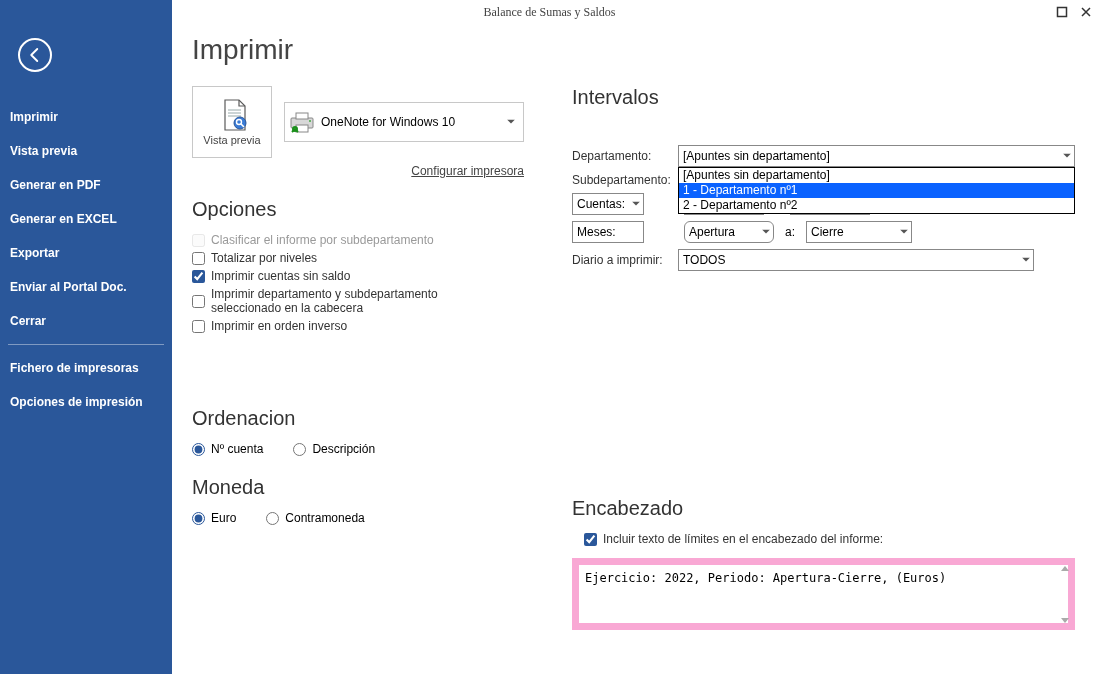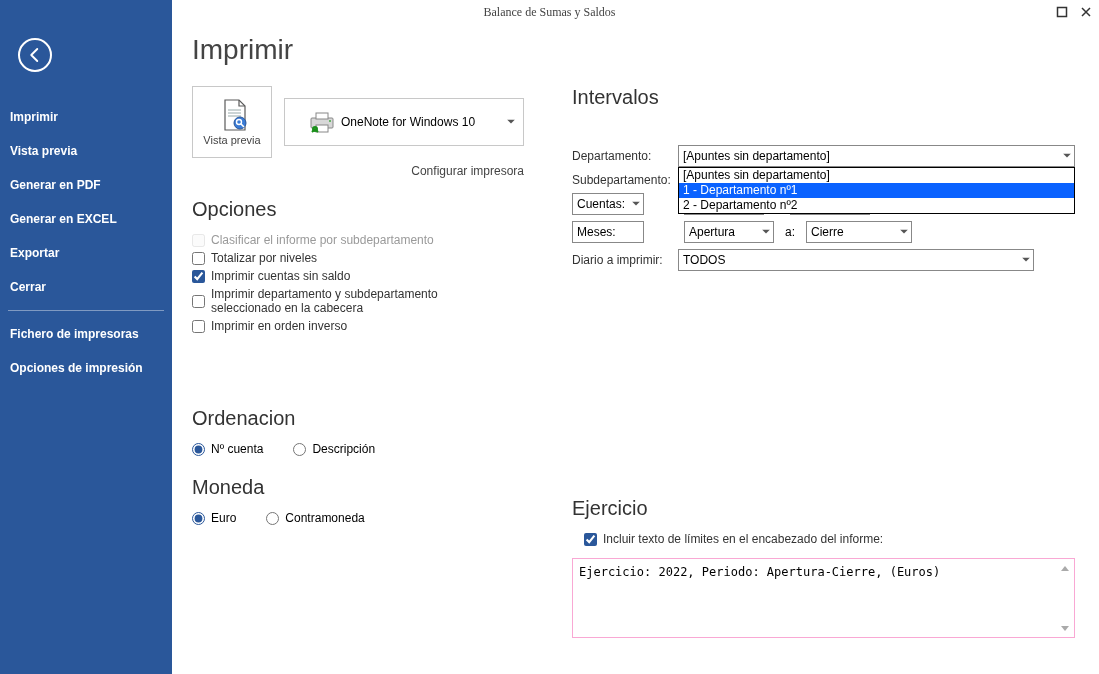--- a/index.html
+++ b/index.html
@@ -24,24 +24,24 @@
   .main { flex: 1; padding: 0 24px 20px 20px; padding-top: 34px; overflow: hidden; }
   h1 { font-size: 28px; font-weight: 300; color: #444; margin-bottom: 20px; }
   h2 { font-size: 20px; font-weight: 400; color: #333; margin-bottom: 12px; }
 
   .two-col { display: flex; gap: 30px; }
   .left-col { width: 350px; }
   .right-col { flex: 1; }
 
   .preview-row { display: flex; gap: 12px; align-items: stretch; margin-bottom: 6px; }
   .preview-btn { width: 80px; height: 72px; border: 1px solid #c8c8c8; display: flex; flex-direction: column; align-items: center; justify-content: center; gap: 4px; font-size: 11px; color: #444; }
-  .printer-select { height: 48px; width: 240px; border: 1px solid #c8c8c8; display: flex; align-items: center; padding: 0 24px; gap: 8px; font-size: 12px; position: relative; }
+  .printer-select { height: 40px; width: 240px; border: 1px solid #c8c8c8; display: flex; align-items: center; padding: 0 4px; gap: 8px; font-size: 12px; position: relative; }
   .printer-select .caret { position: absolute; right: 8px; top: 50%; transform: translateY(-50%); }
   .config-link { text-align: right; width: 332px; margin-top: 6px; }
-  .config-link span { color: #444; cursor: default; }
+  .config-link span { text-decoration: underline; color: #444; cursor: default; }
 
   .checkbox-row { display: flex; align-items: center; gap: 6px; margin: 4px 0; font-size: 12px; color: #333; }
   .checkbox-row input { width: 13px; height: 13px; margin-top: 1px; accent-color: #2a579a; }
   .checkbox-row.disabled { color: #9a9a9a; }
   .checkbox-row.disabled input { opacity: 0.5; }
 
   .radio-row { display: flex; gap: 30px; margin: 6px 0 20px 0; }
   .radio-opt { display: flex; align-items: center; gap: 6px; }
   .radio-opt input { accent-color: #2a579a; }
 
@@ -53,21 +53,21 @@
   .input-sm { border: 1px solid #888; height: 22px; width: 80px; padding: 0 4px; font-size: 12px; background: #fff; display: inline-block; }
 
   .caret svg { display: block; }
 
   
   .dropdown-wrap { position: relative; flex: 1; }
   .dropdown-list { position: absolute; top: 22px; left: 0; right: 0; border: 1px solid #000; background: #fff; z-index: 20; }
   .dropdown-list .opt { padding: 0 4px; height: 15px; line-height: 15px; font-size: 12px; }
   .dropdown-list .opt.selected { background: #0a62ff; color: #fff; }
 
-  .encab-text { width: 100%; height: 80px; border: 1px solid #f9a8d4; background: #fff; padding: 6px; font-size: 12px; resize: none; display: block; }
+  .encab-text { width: 100%; height: 72px; border: 7px solid #f9a8d4; background: #fff; padding: 6px; font-size: 12px; resize: none; display: block; }
   .textarea-wrap { position: relative; width: 100%; }
   .scroll-arrow { position: absolute; right: 2px; width: 16px; height: 16px; display: flex; align-items: center; justify-content: center; color: #888; }
   .scroll-arrow.up { top: 2px; }
   .scroll-arrow.down { bottom: 2px; }
 
   .section-gap { height: 70px; }
 
   
   .printer-ico { width: 24px; height: 20px; position: relative; }
   .doc-ico { width: 26px; height: 32px; position: relative; }
@@ -97,20 +97,21 @@
     <div class="back-btn">
       <svg width="18" height="18" viewBox="0 0 24 24" fill="none">
           <path d="M15 4 L7 12 L15 20" stroke="#fff" stroke-width="2.5" stroke-linecap="round" stroke-linejoin="round"></path>
         </svg>
     </div>
     <div class="side-item bold"><span>Imprimir</span></div>
     <div class="side-item bold"><span>Vista previa</span></div>
     <div class="side-item bold"><span>Generar en PDF</span></div>
     <div class="side-item bold"><span>Generar en EXCEL</span></div>
     <div class="side-item bold"><span>Exportar</span></div>
+    <div class="side-item bold"><span>Enviar al Portal Doc.</span></div>
     <div class="side-item bold"><span>Cerrar</span></div>
     <div class="side-sep"></div>
     <div class="side-item bold"><span>Fichero de impresoras</span></div>
     <div class="side-item bold"><span>Opciones de impresión</span></div>
   </div>
 
   <div class="main">
     <h1>Imprimir</h1>
 
     <div class="two-col">
@@ -245,21 +246,21 @@
           <span class="input-sm"></span>
           <span style="width:14px;text-align:center;"></span>
           <span class="input-sm"></span>
         </div>
 
         <div class="form-row" style="gap:6px;">
           <div class="select" style="width:72px;border:1px solid #888;background:#fff;">
             <span>Meses:</span>
           </div>
           <span style="width:28px;"></span>
-          <div class="select" style="width:90px;">
+          <div class="select" style="width:90px;border-radius:6px;">
             <span>Apertura</span>
             <span class="caret">
                 <svg width="8" height="5">
                   <path d="M0 0 L4 4 L8 0" fill="#555"></path>
                 </svg>
               </span>
           </div>
           <span style="width:20px;text-align:center;">a:</span>
           <div class="select" style="width:106px;">
             <span>Cierre</span>
@@ -278,21 +279,21 @@
             <span class="caret">
                 <svg width="8" height="5">
                   <path d="M0 0 L4 4 L8 0" fill="#555"></path>
                 </svg>
               </span>
           </div>
         </div>
 
         <div style="height:220px"></div>
 
-        <h2>Ejercicio</h2>
+        <h2>Encabezado</h2>
         <div class="checkbox-row" style="margin:12px 12px;">
           <input type="checkbox" checked="" style="">
           <span>Incluir texto de límites en el encabezado del informe:</span>
         </div>
         <div class="textarea-wrap">
           <textarea class="encab-text" style="">Ejercicio: 2022, Periodo: Apertura-Cierre, (Euros)</textarea>
           <span class="scroll-arrow up">
               <svg width="8" height="5">
                 <path d="M0 5 L4 0 L8 5" fill="#aaa"></path>
               </svg>

